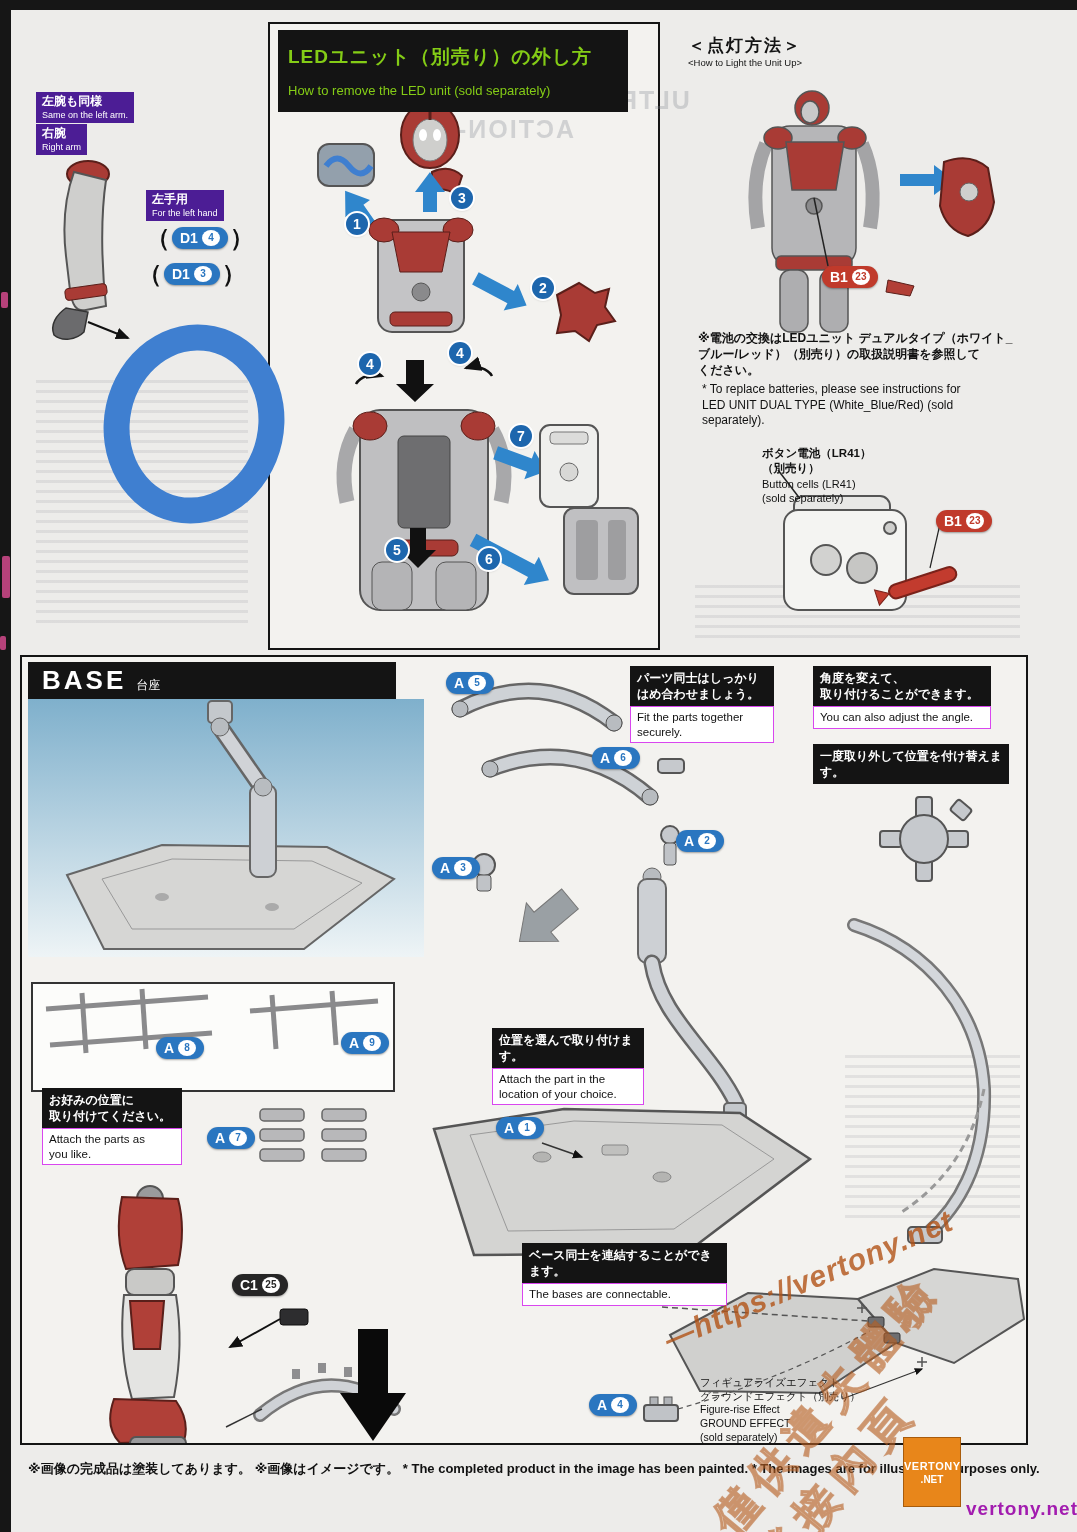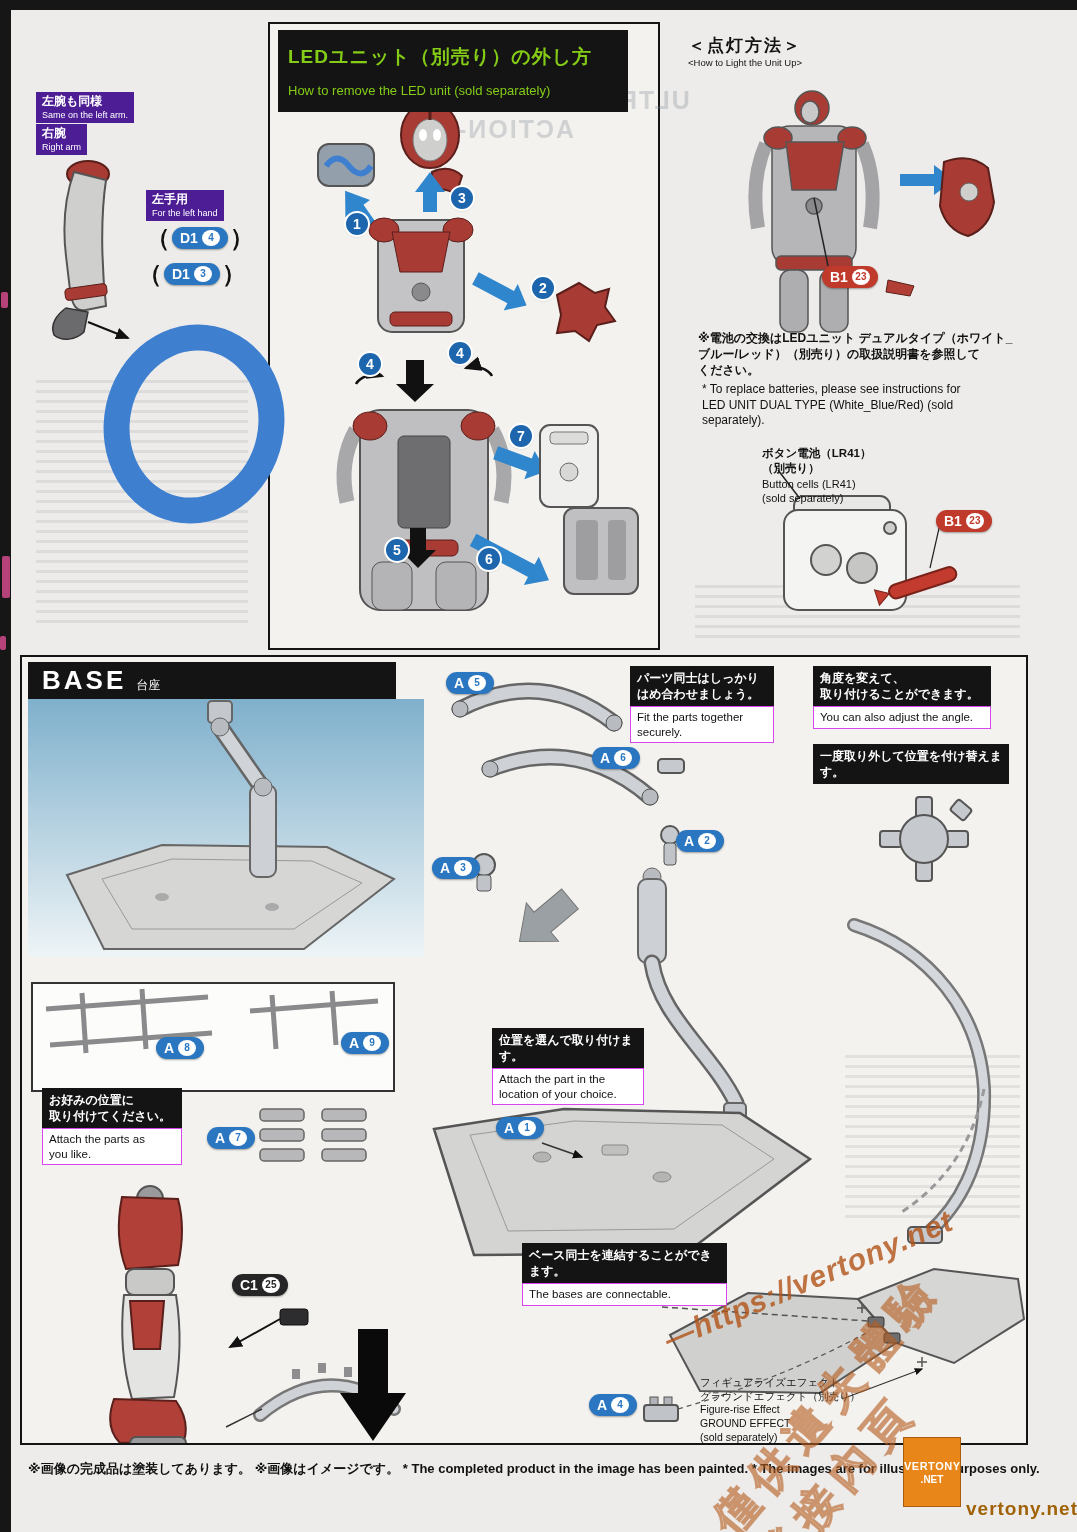--- a/index.html
+++ b/index.html
@@ -45,21 +45,21 @@
   .ring{position:absolute;border:26px solid #3f7fd0;border-radius:50%}
   .mark{position:absolute;background:#d24a8c;border-radius:2px;opacity:.85}
   .wm{position:absolute;pointer-events:none}
   .wm-url{font-size:30px;font-weight:bold;color:rgba(178,82,22,.8);transform:rotate(-23deg);letter-spacing:1px;font-style:italic}
   .wm-cn{font-size:44px;font-weight:bold;letter-spacing:10px;color:rgba(214,140,70,.18);
          -webkit-text-stroke:1.5px rgba(178,90,30,.55);transform:rotate(-50deg);transform-origin:left top}
   .wm-box{position:absolute;background:#e8861a;border:1px solid #a85c0c;color:#fff;text-align:center;
           font-weight:bold;display:flex;flex-direction:column;justify-content:center;gap:2px;box-sizing:border-box}
   .wm-box .l1{font-size:11px;letter-spacing:.5px}
   .wm-box .l2{font-size:10px}
-  .wm-site{position:absolute;color:#a16207;font-weight:bold;font-size:19px;letter-spacing:1px}
+  .wm-site{position:absolute;color:#a21caf;font-weight:bold;font-size:19px;letter-spacing:1px}
 </style>
 </head>
 <body>
 
 <div class="abs" style="left:0;top:0;width:11px;height:1532px;background:#161616"></div>
 <div class="abs" style="left:0;top:0;width:1077px;height:10px;background:#161616"></div>
 <div class="mark" style="left:1px;top:292px;width:7px;height:16px"></div>
 <div class="mark" style="left:2px;top:556px;width:8px;height:42px"></div>
 <div class="mark" style="left:0;top:636px;width:6px;height:14px"></div>
 

